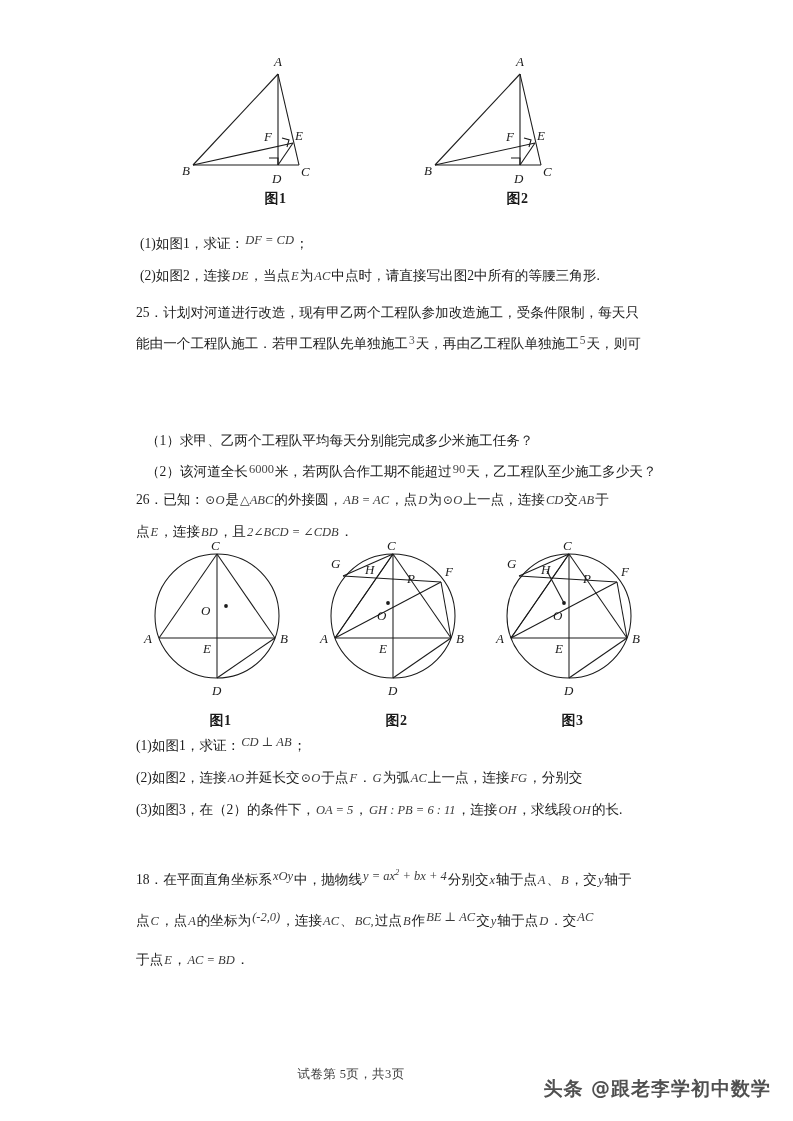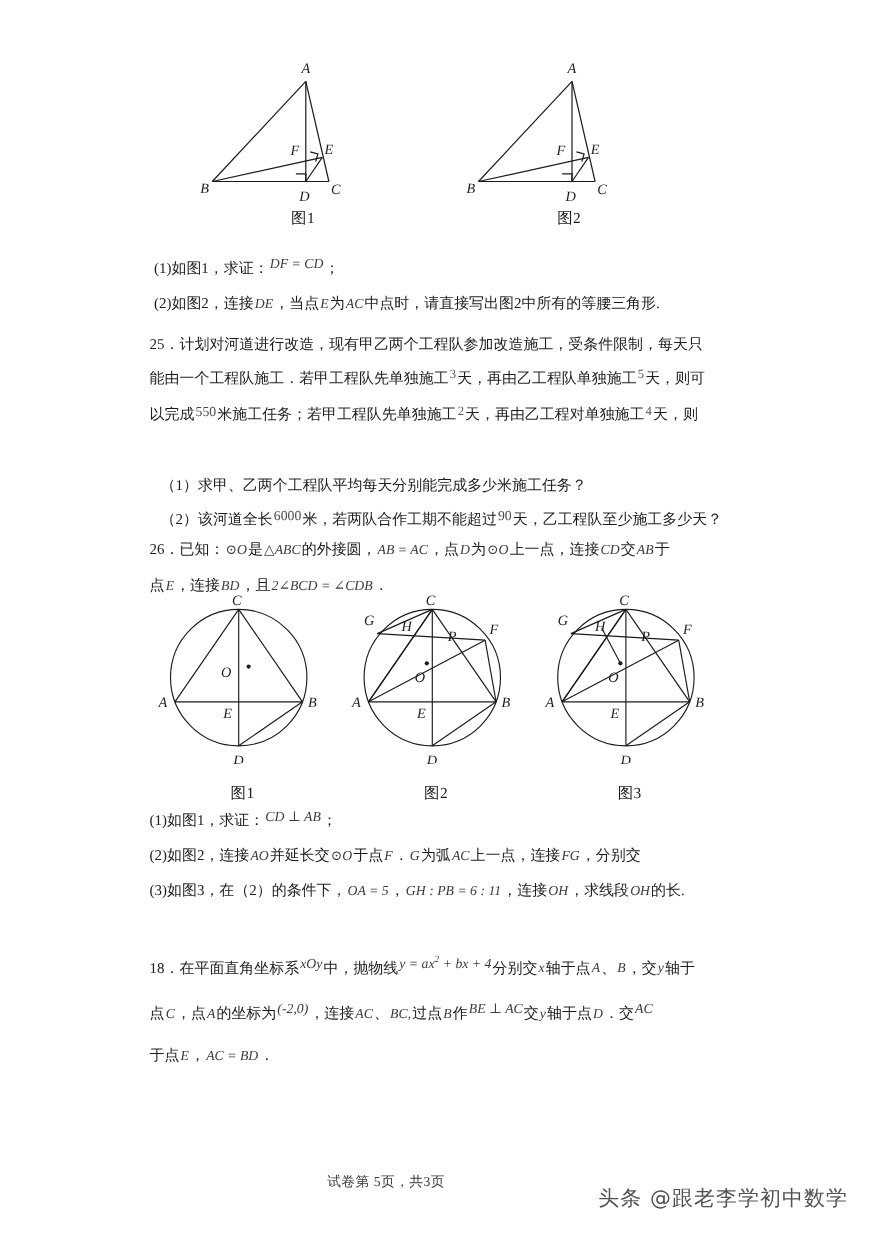--- a/index.html
+++ b/index.html
@@ -32,20 +32,21 @@
     display: flex;
     flex-direction: column;
     align-items: center;
   }
   .fig-caption {
     font-family: "Liberation Serif", "DejaVu Serif", serif;
     font-size: 14px;
     color: #1b1b1b;
     margin-top: 2px;
     letter-spacing: .5px;
+    font-weight: bold;
   }
   svg { display: block; }
   svg text {
     font-family: "Liberation Serif", "DejaVu Serif", serif;
     font-style: italic;
     fill: #1b1b1b;
   }
   .body-col {
     position: absolute;
     left: 140px;
@@ -98,21 +99,21 @@
     font-size: 12.5px;
     color: #3a3a3a;
     letter-spacing: .4px;
   }
   .watermark {
     position: absolute;
     right: 22px;
     top: 1076px;
     font-family: "DejaVu Sans", sans-serif;
     font-size: 19px;
-    font-weight: normal;
+    font-weight: bold;
     color: #2a2a2a;
     opacity: .82;
     letter-spacing: 1px;
     white-space: nowrap;
   }
 </style>
 </head>
 <body>
 
 <div class="page">
@@ -171,23 +172,20 @@
       <span>(2)如图2，连接</span><span class="mi">DE</span><span>，当点</span><span class="mi">E</span><span>为</span><span class="mi">AC</span><span>中点时，请直接写出图2中所有的等腰三角形.</span>
     </div>
   </div>
 
   <div class="body-col" style="top:297px; left:136px;">
     <div class="line">
       <span>25．</span><span>计划对河道进行改造，现有甲乙两个工程队参加改造施工，受条件限制，每天只</span>
     </div>
     <div class="line">
       <span>能由一个工程队施工．若甲工程队先单独施工</span><span class="num-sup">3</span><span>天，再由乙工程队单独施工</span><span class="num-sup">5</span><span>天，则可</span>
-    </div>
-    <div class="line">
-      <span>以完成</span><span class="num-inline">550</span><span>米施工任务；若甲工程队先单独施工</span><span class="num-sup">2</span><span>天，再由乙工程对单独施工</span><span class="num-sup">4</span><span>天，则</span>
     </div>
   </div>
 
   <div class="body-col" style="top:425px; left:146px;">
     <div class="line">（1）求甲、乙两个工程队平均每天分别能完成多少米施工任务？</div>
     <div class="line">
       <span>（2）该河道全长</span><span class="num-inline">6000</span><span>米，若两队合作工期不能超过</span><span class="num-inline">90</span><span>天，乙工程队至少施工多少天？</span>
     </div>
   </div>
 

